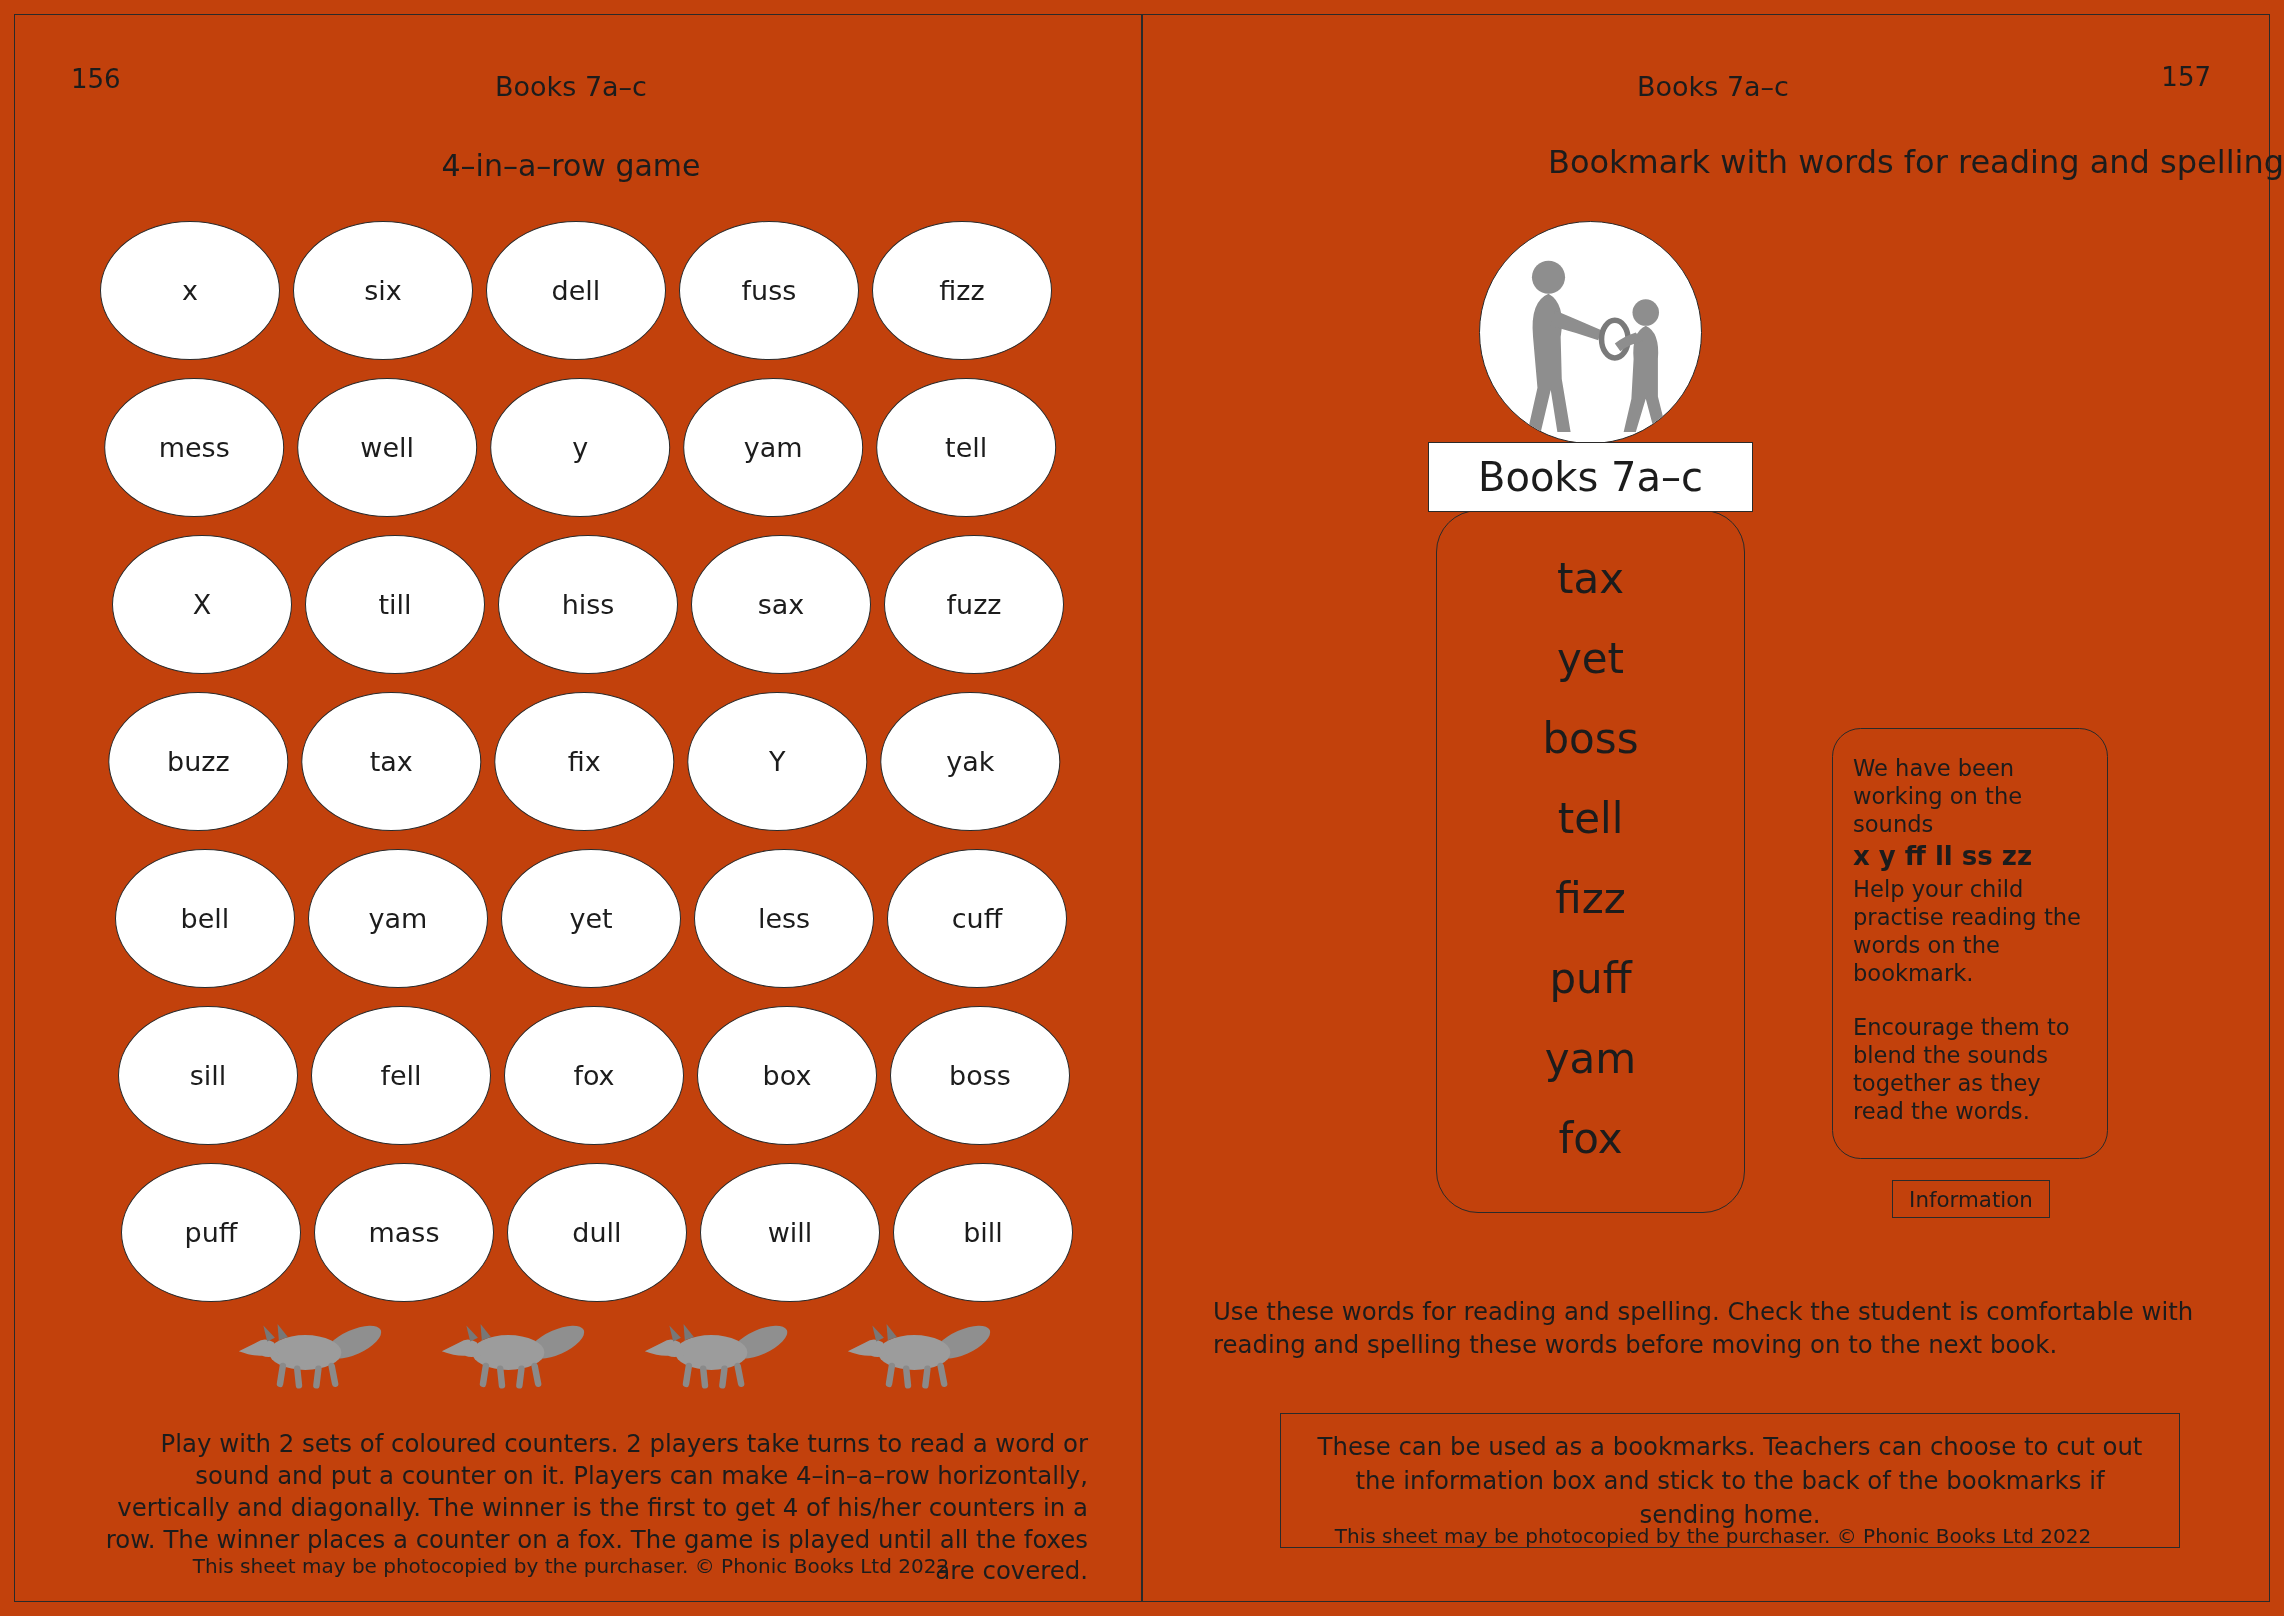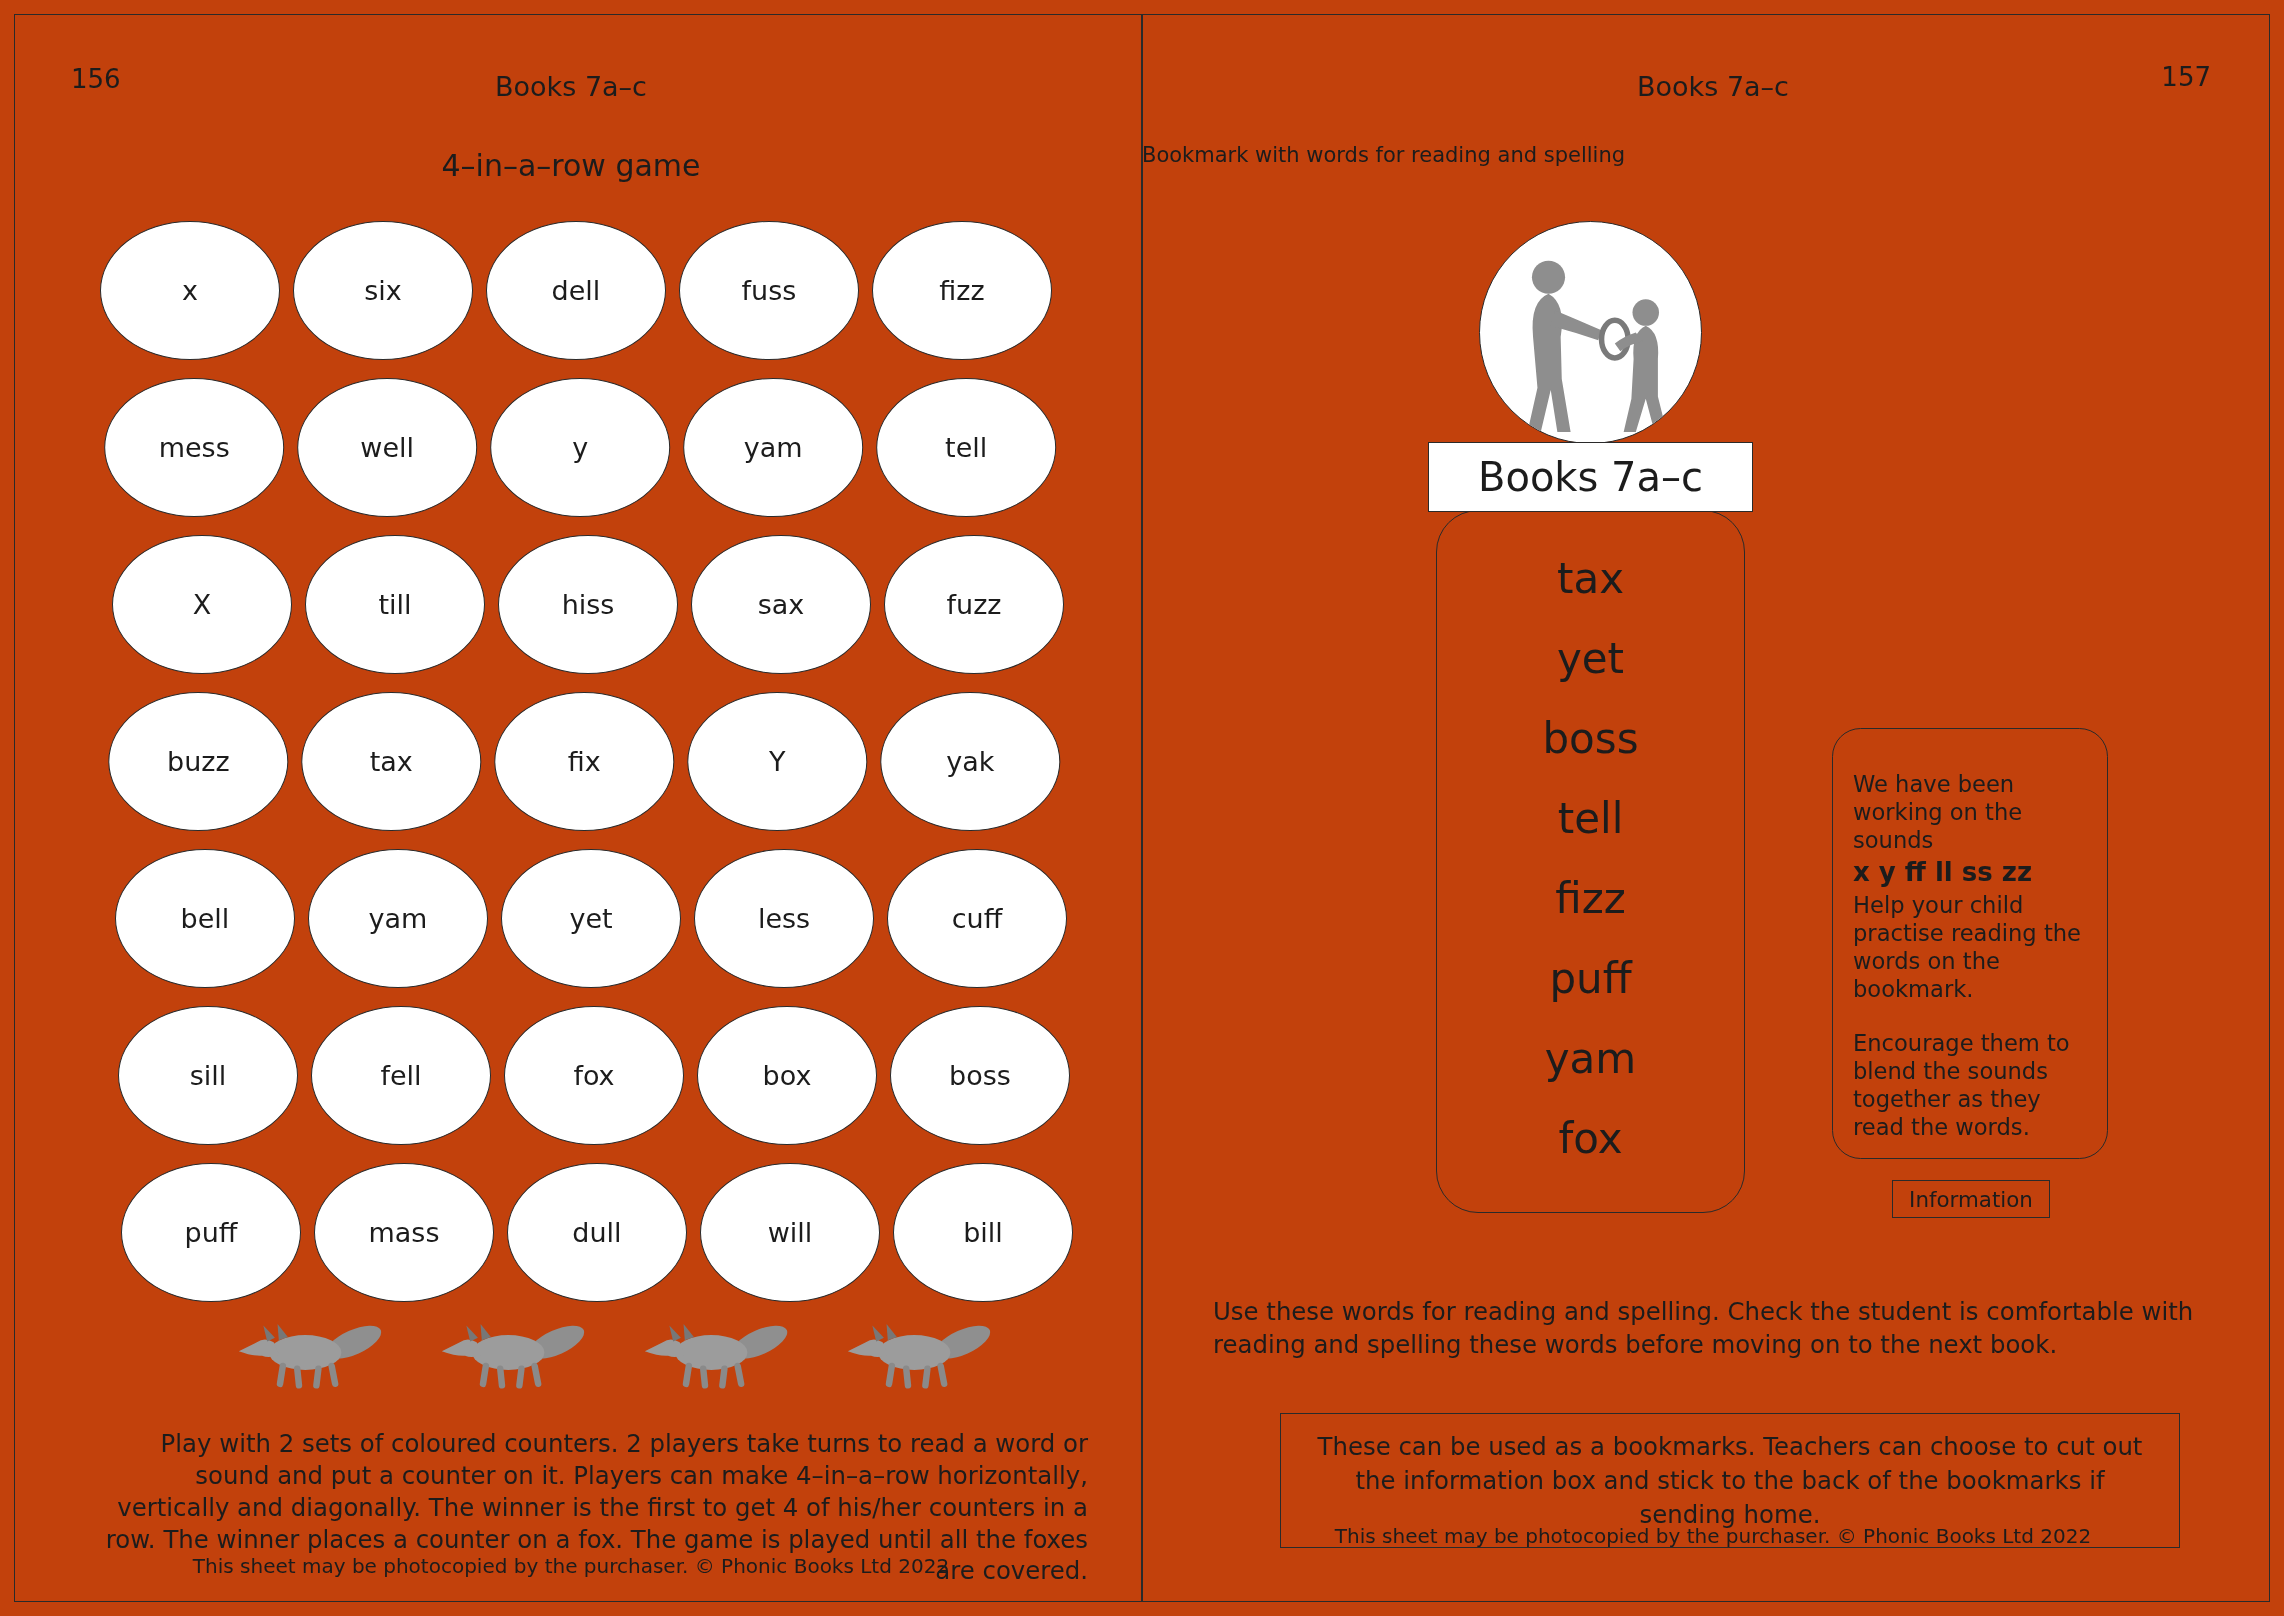--- a/index.html
+++ b/index.html
@@ -12,21 +12,21 @@
 
   .page-num{position:absolute;font-size:26px;}
   .pn-left{left:71px;top:64px;}
   .pn-right{right:73px;top:62px;}
 
   .page-header{position:absolute;width:1142px;text-align:center;top:71px;font-size:27px;}
   .ph-left{left:0;}
   .ph-right{left:1142px;}
 
   .left-title{position:absolute;left:0;width:1142px;top:148px;text-align:center;font-size:30px;}
-  .right-title{position:absolute;left:1142px;width:1142px;top:143px;text-align:left;font-size:21px;}
+  .right-title{position:absolute;left:1142px;width:1142px;top:143px;text-align:right;font-size:32px;}
 
   
   .grid{position:absolute;left:100px;top:221px;}
   .grid-row{display:flex;gap:13px;margin-bottom:18px;}
   .r1{transform:translateX(4.2px);}
   .r2{transform:translateX(12px);}
   .r3{transform:translateX(8.3px);}
   .r4{transform:translateX(15px);}
   .r5{transform:translateX(18px);}
   .r6{transform:translateX(21px);}
@@ -56,21 +56,21 @@
   }
   .bm-words{
     width:309px;margin:-1.8px auto 0;border:1.8px solid #2a2a2a;border-radius:42px;
     box-sizing:border-box;padding:28.6px 0 33px;display:flex;flex-direction:column;align-items:center;gap:0;
   }
   .bm-word{font-size:42px;line-height:80px;height:80px;}
 
   
   .info-box{
     position:absolute;left:1832px;top:728px;width:276px;height:431px;border:1.8px solid #2a2a2a;
-    border-radius:28.6px;box-sizing:border-box;padding:42px 20px;font-size:22.6px;line-height:1.23;
+    border-radius:28.6px;box-sizing:border-box;padding:26px 20px;font-size:22.6px;line-height:1.23;
   }
   .info-sounds{font-weight:bold;font-size:26px;margin:2.4px 0 3.6px;}
   .info-encourage{margin-top:27px;}
   .info-label{
     position:absolute;left:1892px;top:1180px;width:158px;height:38px;border:1.8px solid #2a2a2a;
     display:flex;align-items:center;justify-content:center;font-size:21.4px;box-sizing:border-box;
   }
 
   .use-words{position:absolute;left:1213px;top:1272px;width:1011px;text-align:left;font-size:24.4px;line-height:1.35;}
   .note-box{

